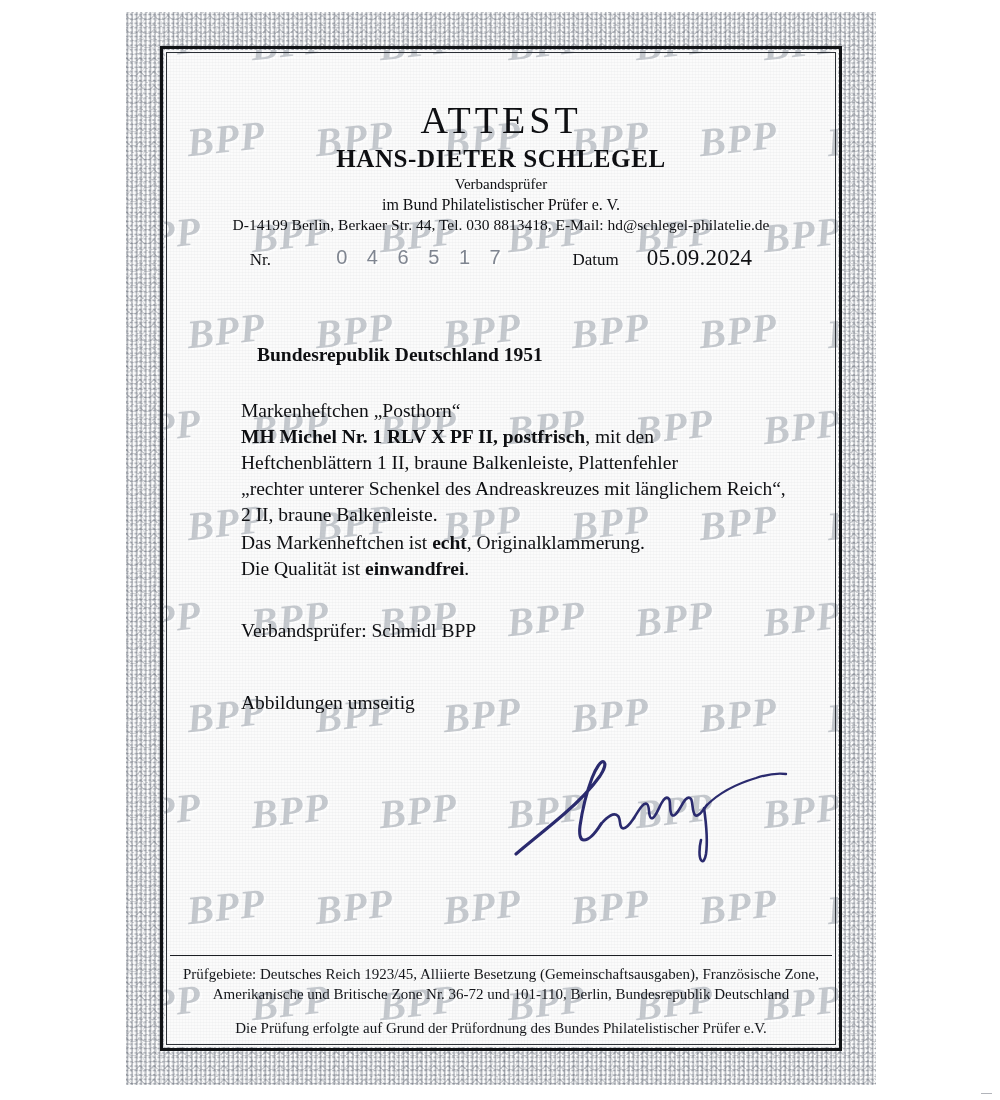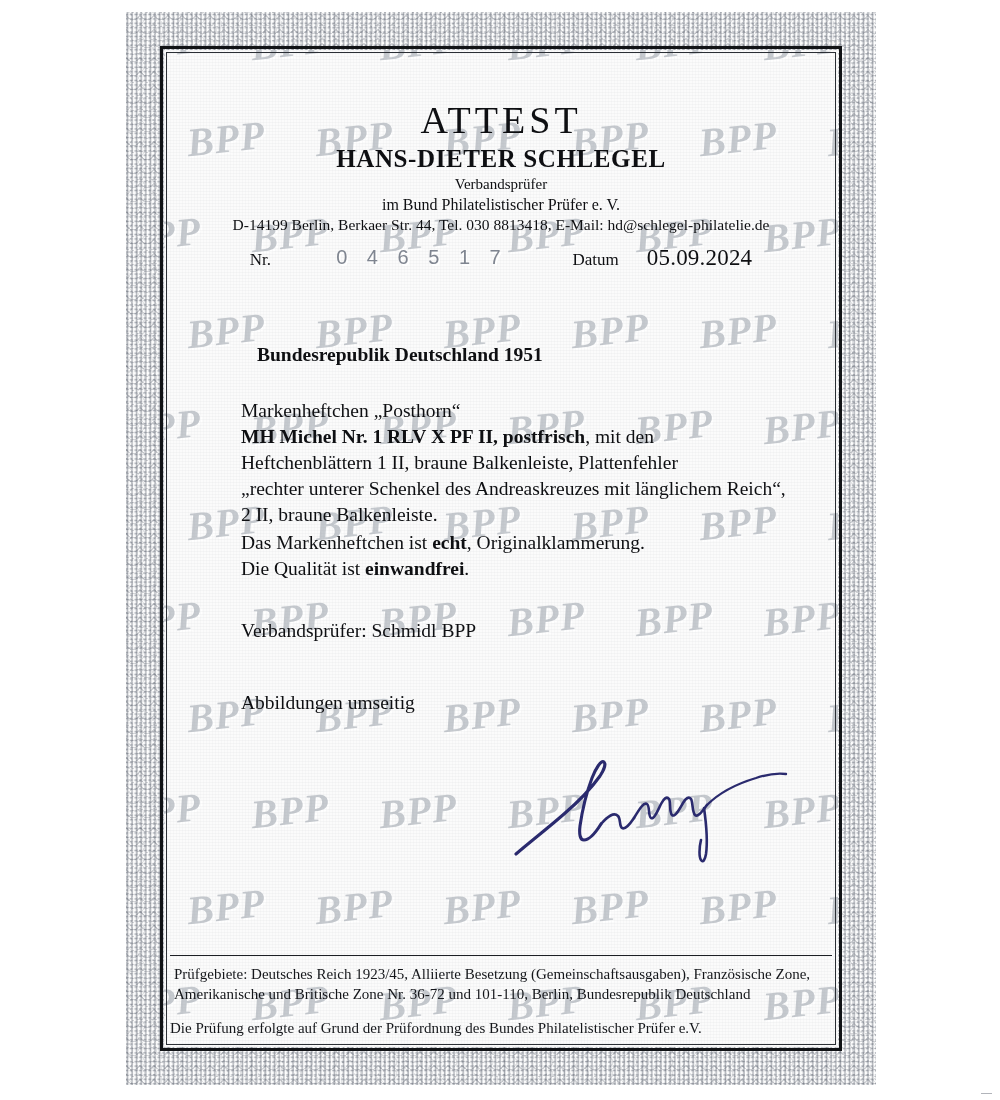--- a/index.html
+++ b/index.html
@@ -235,20 +235,21 @@
     left: 6px; top: 905px;
     width: 662px; height: 0;
     border-top: 1.2px solid #1c1f24;
     z-index: 4;
   }
   #footer {
     position: absolute;
     left: 6px; top: 910px;
     width: 662px;
     z-index: 4;
+    text-align: center;
     color: #14161a;
   }
   .foot-regions {
     font-size: 15px;
     line-height: 20px;
     padding: 4px 4px 0 4px;
   }
   .foot-rule-note {
     font-size: 15px;
     margin-top: 16px;

